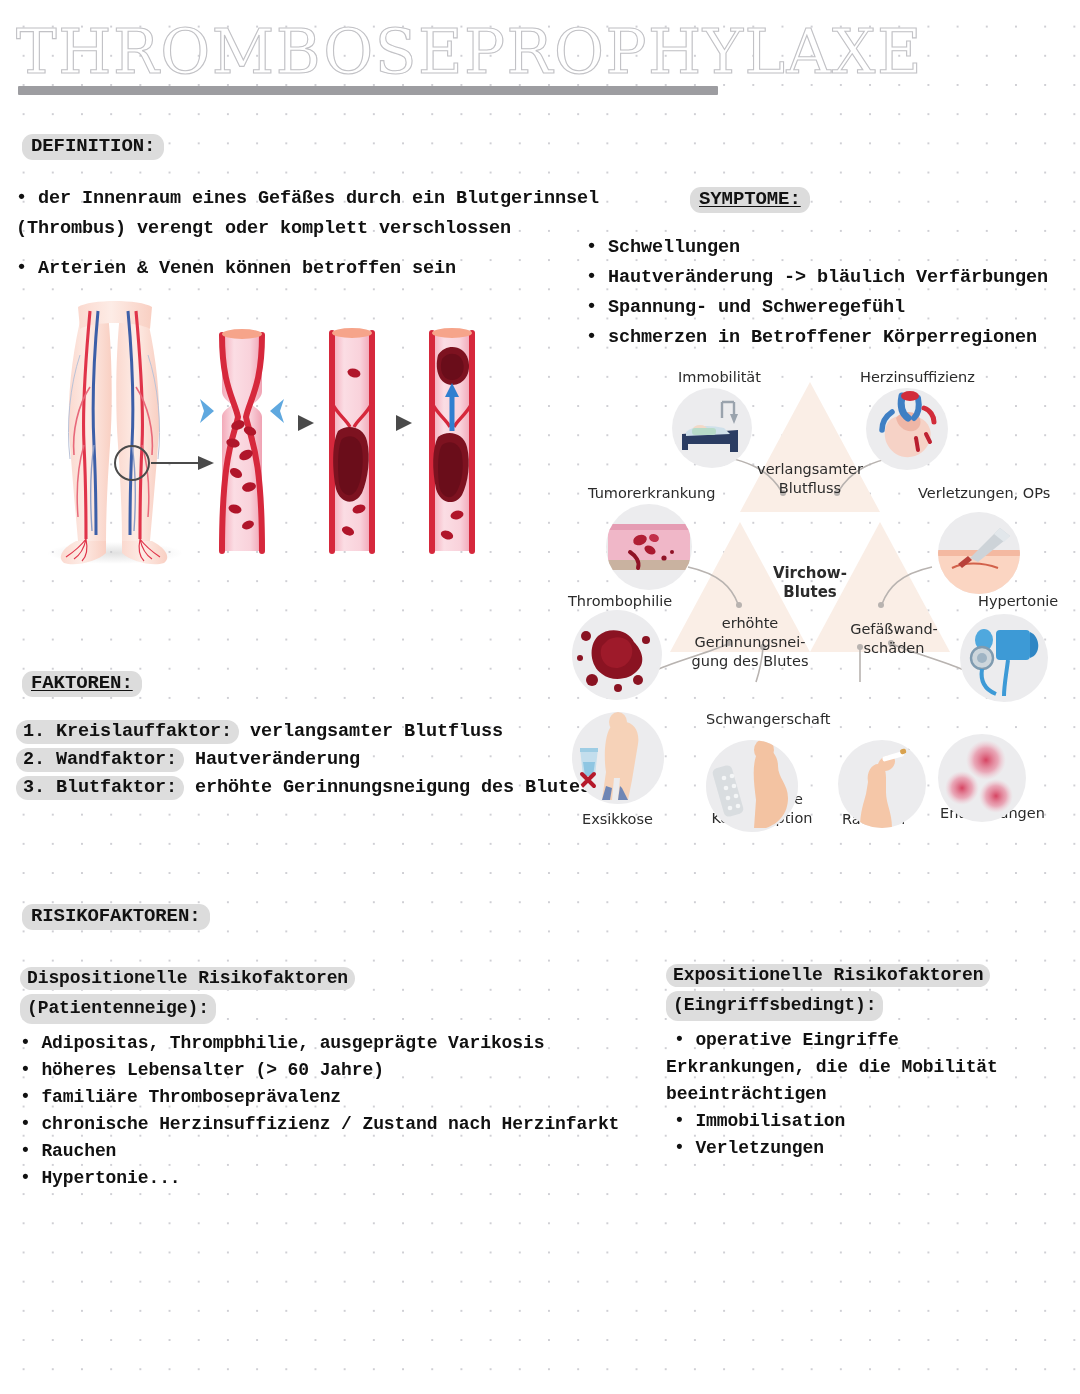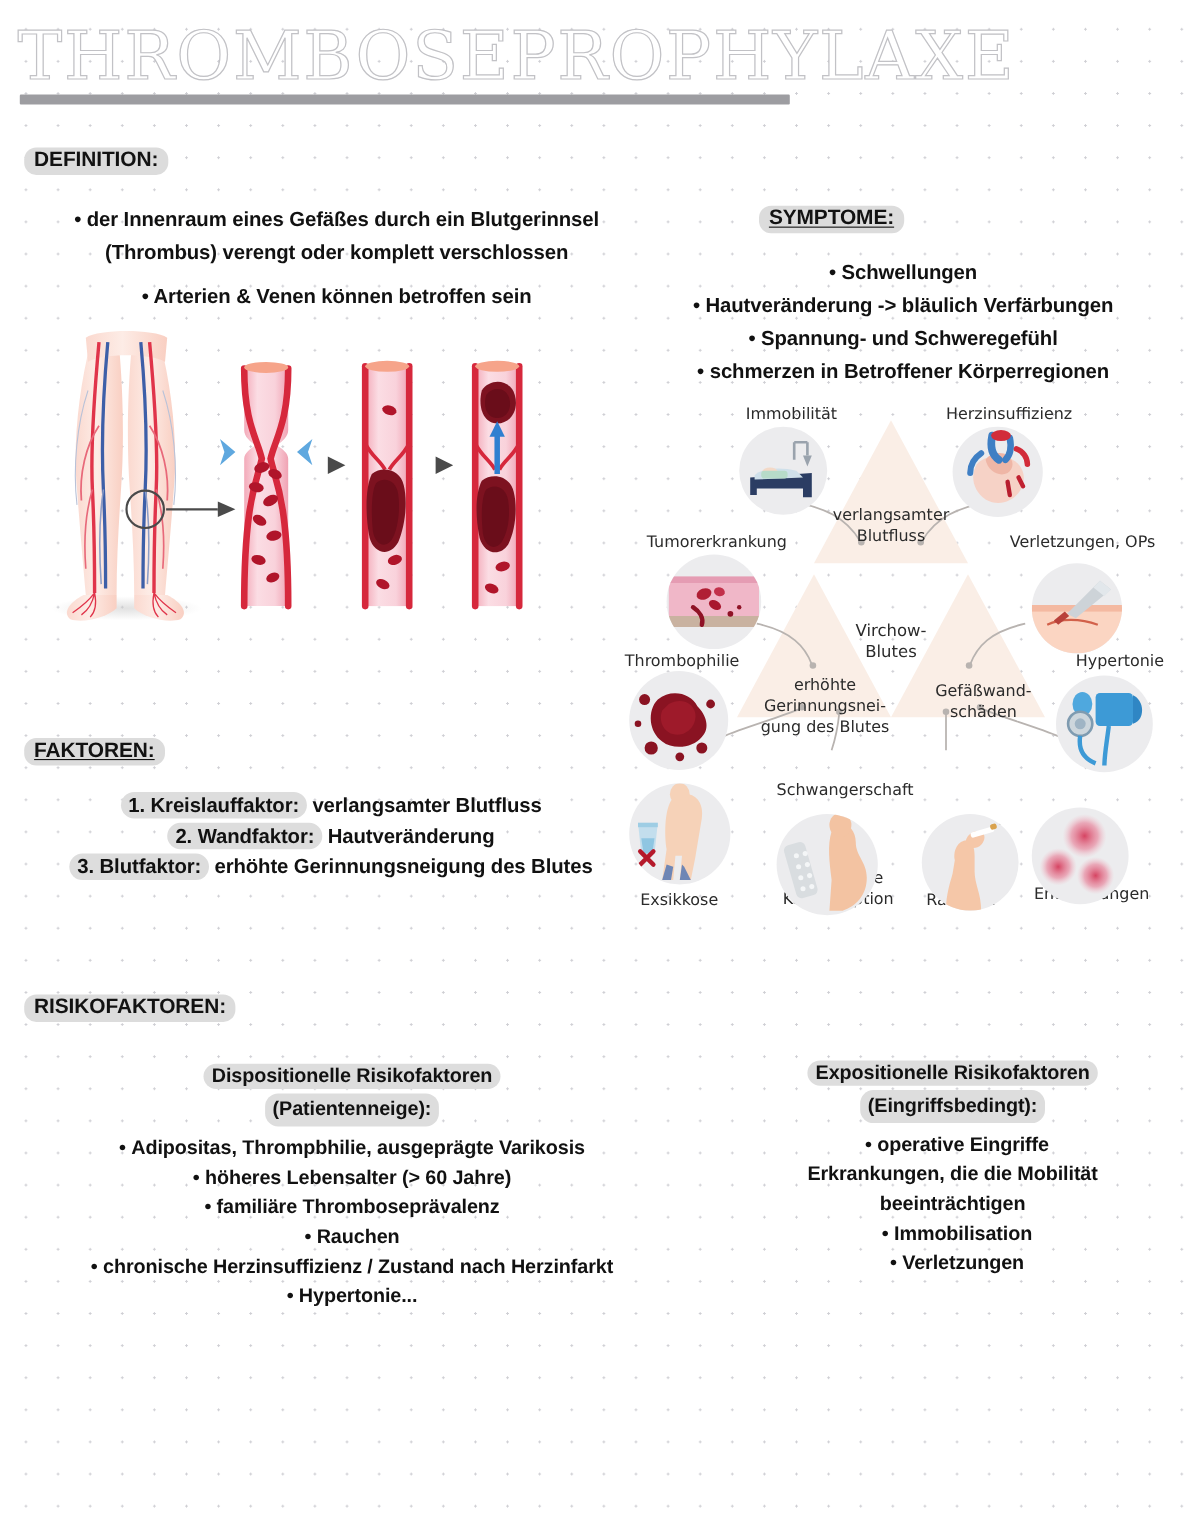--- a/index.html
+++ b/index.html
@@ -17,25 +17,24 @@
     height: 1394px;
     background-color: #ffffff;
     background-image: radial-gradient(circle, #cfcfd4 1.1px, rgba(255,255,255,0) 1.2px);
     background-size: 29.2px 29.2px;
     background-position: 9px 12px;
     overflow: hidden;
   }
 
   
   .slab {
-    font-family: Liberation Sans, sans-serif;
+    font-family: Liberation Mono, monospace;
     font-weight: bold;
     color: #121212;
     letter-spacing: -0.1px;
-    text-align: center;
   }
   .hl {
     background: #dcdcdc;
     border-radius: 11px;
     box-decoration-break: clone;
     -webkit-box-decoration-break: clone;
     padding: 1px 9px 3px 9px;
   }
   .hl-soft {
     background: #dddddd;
@@ -110,21 +109,21 @@
   }
   .vlabel {
     position: absolute;
     font-family: "DejaVu Sans", sans-serif;
     font-size: 14.5px;
     line-height: 19px;
     color: #2b2b2b;
     white-space: nowrap;
   }
   .vlabel.c { text-align: center; }
-  .vlabel.bold { font-weight: normal; text-align: center; }
+  .vlabel.bold { font-weight: bold; text-align: center; }
   .vicon {
     position: absolute;
     border-radius: 50%;
     background: #ececee;
     overflow: hidden;
   }
 </style>
 </head>
 <body>
 
@@ -502,22 +501,22 @@
 
   <div class="block slab" style="left:20px; top:965px; width:600px; line-height:27px; font-size:18px;">
     <div style="display:inline;">
       <span class="hl-soft">Dispositionelle Risikofaktoren</span><br>
       <span class="hl-soft" style="display:inline-block;margin-top:2px;">(Patientenneige):</span>
     </div>
     <div style="margin-top:6px;">
       <div class="line">•&nbsp;<span>Adipositas, Thrompbhilie, ausgeprägte Varikosis</span></div>
       <div class="line">•&nbsp;<span>höheres Lebensalter (&gt; 60 Jahre)</span></div>
       <div class="line">•&nbsp;<span>familiäre Thromboseprävalenz</span></div>
+      <div class="line">•&nbsp;<span>chronische Herzinsuffizienz / Zustand nach Herzinfarkt</span></div>
       <div class="line">•&nbsp;<span>Rauchen</span></div>
-      <div class="line">•&nbsp;<span>chronische Herzinsuffizienz / Zustand nach Herzinfarkt</span></div>
       <div class="line">•&nbsp;<span>Hypertonie...</span></div>
     </div>
   </div>
 
   <div class="block slab" style="left:666px; top:962px; width:400px; line-height:27px; font-size:18px;">
     <div style="display:inline;">
       <span class="hl-soft">Expositionelle Risikofaktoren</span><br>
       <span class="hl-soft" style="display:inline-block;margin-top:2px;">(Eingriffsbedingt):</span>
     </div>
     <div style="margin-top:6px;">

